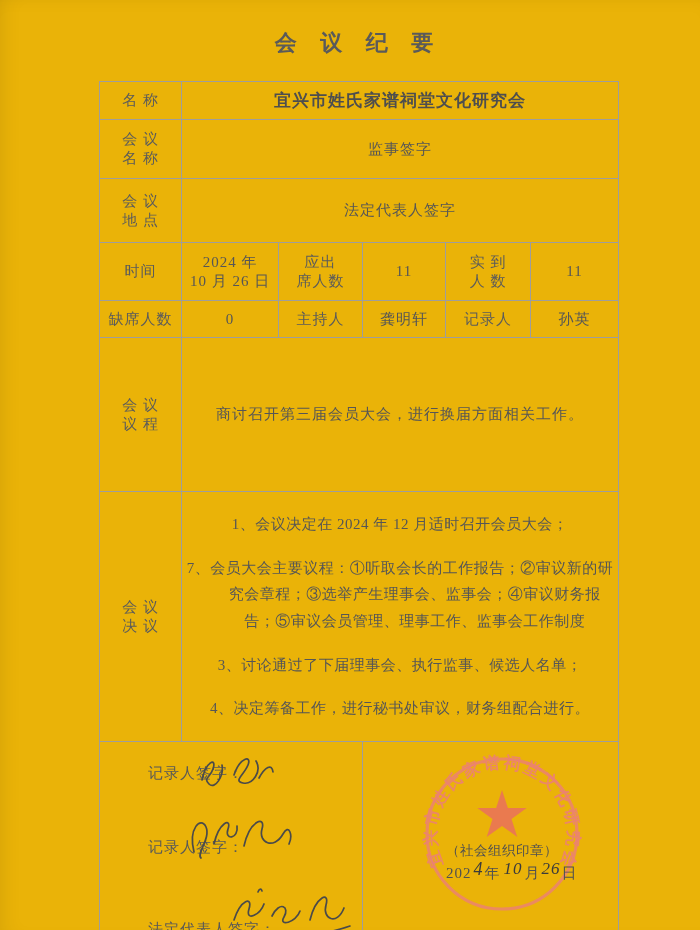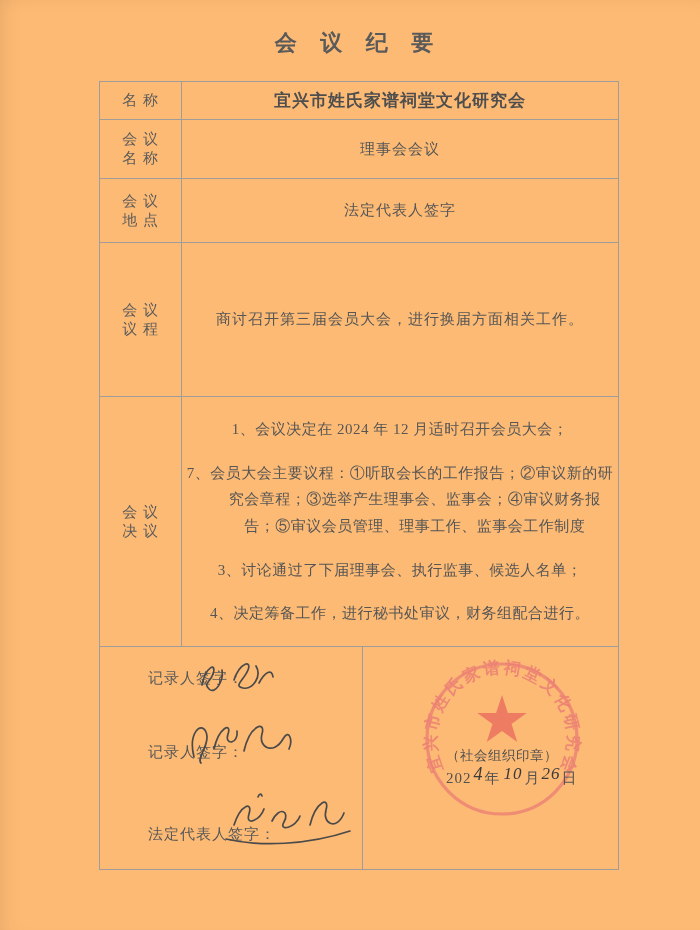--- a/index.html
+++ b/index.html
@@ -4,21 +4,21 @@
 <style>
   * { margin:0; padding:0; box-sizing:border-box; }
   html,body { width:700px; height:930px; }
   body {
     font-family: "Liberation Serif", "DejaVu Serif", serif;
     background:#f7f4f1;
     position:relative; overflow:hidden;
   }
   .page {
     position:absolute; inset:0;
-    background:#fdba74;
+    background:#eab308;
     box-shadow: inset 16px 0 26px -20px rgba(0,0,0,.14), inset 0 12px 22px -18px rgba(0,0,0,.08);
   }
   .doc-title {
     position:absolute; left:99px; top:28px; width:519px;
     text-align:center; font-size:22px; font-weight:bold;
     letter-spacing:9px; color:#5a5a5a;
   }
   table.minutes {
     position:absolute; left:99px; top:81px; width:519px;
     border-collapse:collapse; table-layout:fixed;
@@ -65,26 +65,45 @@
         <col style="width:88px">
     </colgroup>
     <tbody>
       <tr style="height:38px">
         <td class="lbl">名 称</td>
         <td colspan="5" class="org-name">宜兴市姓氏家谱祠堂文化研究会</td>
       </tr>
       <tr style="height:59px">
         <td class="lbl">会 议
 名 称</td>
-        <td colspan="5">理事会会议</td>
+        <td colspan="5">监事签字</td>
       </tr>
       <tr style="height:64px">
         <td class="lbl">会 议
 地 点</td>
         <td colspan="5">法定代表人签字</td>
+      </tr>
+      <tr style="height:58px">
+        <td class="lbl">时间</td>
+        <td>2024 年
+10 月 26 日</td>
+        <td class="lbl">应出
+席人数</td>
+        <td>11</td>
+        <td class="lbl">实 到
+人 数</td>
+        <td>11</td>
+      </tr>
+      <tr style="height:37px">
+        <td class="lbl">缺席人数</td>
+        <td>0</td>
+        <td class="lbl">主持人</td>
+        <td>龚明轩</td>
+        <td class="lbl">记录人</td>
+        <td>孙英</td>
       </tr>
       <tr style="height:154px">
         <td class="lbl">会 议
 议 程</td>
         <td colspan="5" class="left-text">商讨召开第三届会员大会，进行换届方面相关工作。</td>
       </tr>
       <tr style="height:179px">
         <td class="lbl">会 议
 决 议</td>
         <td colspan="5" class="res-list">

